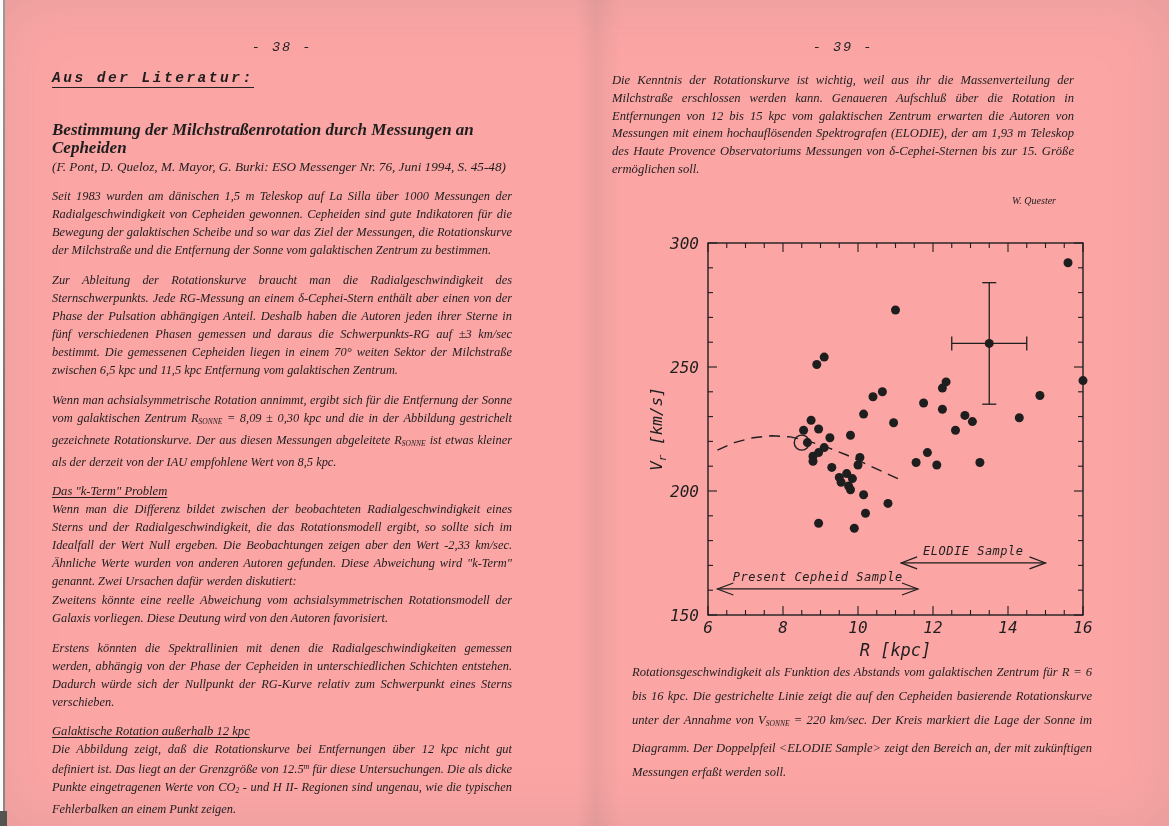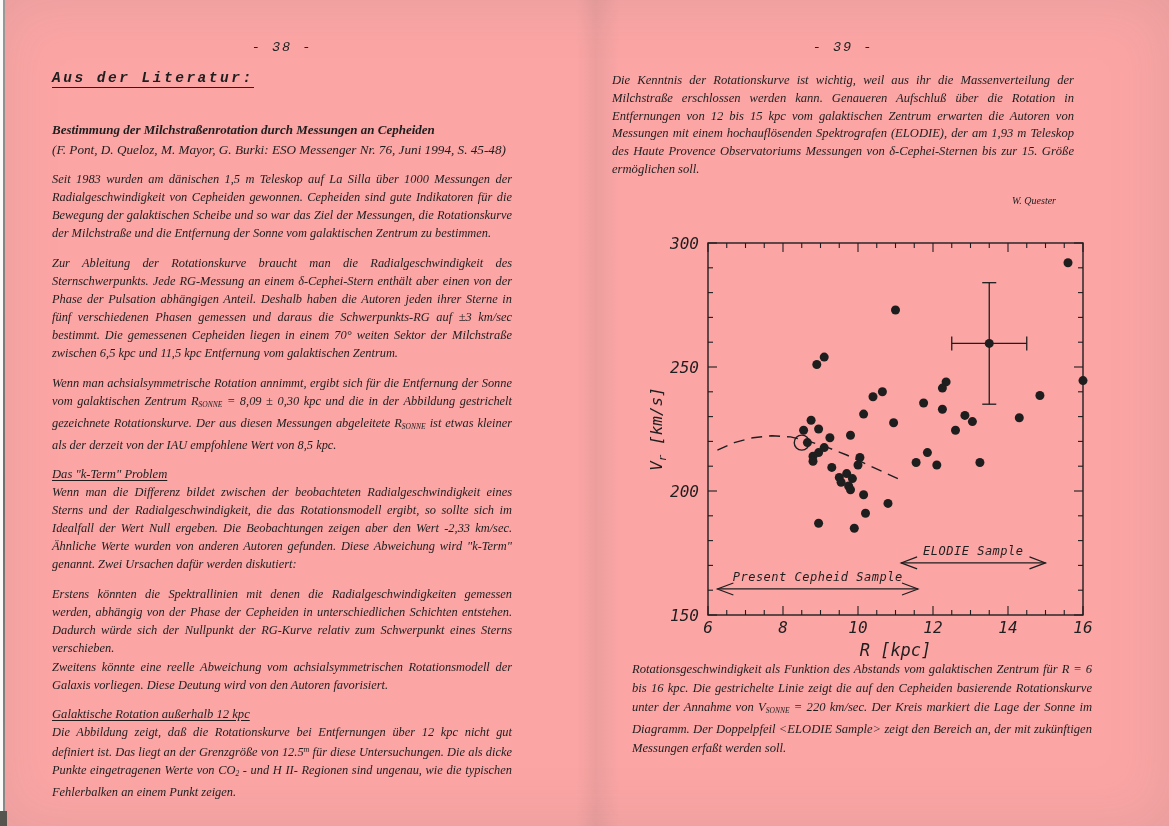--- a/index.html
+++ b/index.html
@@ -13,31 +13,31 @@
   .gutter{position:absolute;left:576px;top:0;width:44px;height:100%;
         background:linear-gradient(90deg,rgba(0,0,0,0) 0%,rgba(95,95,90,0.10) 45%,rgba(0,0,0,0) 100%);}
   .page{position:absolute;top:40px;}
   .page-left{left:52px;width:460px;}
   .page-right{left:612px;width:462px;}
   .pageno{font-family:"Liberation Mono","DejaVu Sans Mono",monospace;font-size:13.5px;
         letter-spacing:2px;text-align:center;color:#222;}
   .section-heading{font-family:"Liberation Mono","DejaVu Sans Mono",monospace;font-size:14.5px;
         font-weight:600;letter-spacing:2.5px;margin-top:15px;width:-moz-fit-content;width:fit-content;
         border-bottom:1.4px solid #222;padding-bottom:1px;}
-  .article-title{font-weight:bold;font-size:13px;margin-top:33px;line-height:17.5px;}
+  .article-title{font-weight:bold;font-size:17px;margin-top:33px;line-height:17.5px;}
   .article-authors{font-size:13.2px;margin-top:2px;line-height:17.2px;}
   .par{margin:12px 0 0;text-align:justify;font-size:12.4px;line-height:18px;}
   .par.flush{margin-top:1px;}
   .page-right .par{font-size:12.6px;line-height:17.8px;margin-top:17px;}
   .sub-heading{font-size:12.6px;margin-top:13px;text-decoration:underline;
         text-underline-offset:2px;}
   .signature{text-align:right;font-size:10px;margin-top:16px;padding-right:18px;}
   .chart{position:absolute;left:636px;top:228px;width:470px;height:445px;}
   .caption-block{position:absolute;left:632px;top:660px;width:460px;}
-  .caption-block .par{margin-top:0;font-size:12.6px;line-height:19px;}
+  .caption-block .par{margin-top:0;font-size:12.6px;line-height:24px;}
   .caption-note{margin-top:0 !important;text-align:left !important;}
   sub{font-size:7.5px;vertical-align:-2px;letter-spacing:0;}
   sup{font-size:8px;vertical-align:4px;}
 </style>
 </head>
 <body>
 
 <div class="scan">
   <div class="edge-strip"></div>
   <div class="edge-left"></div>
@@ -47,22 +47,22 @@
   <div class="page page-left">
     <div class="pageno">- 38 -</div>
     <div class="section-heading">Aus der Literatur:</div>
     <div class="article-title">Bestimmung der Milchstraßenrotation durch Messungen an Cepheiden</div>
     <div class="article-authors">(F. Pont, D. Queloz, M. Mayor, G. Burki: ESO Messenger Nr. 76, Juni 1994, S. 45-48)</div>
     <p class="par">Seit 1983 wurden am dänischen 1,5 m Teleskop auf La Silla über 1000 Messungen der Radialgeschwindigkeit von Cepheiden gewonnen. Cepheiden sind gute Indikatoren für die Bewegung der galaktischen Scheibe und so war das Ziel der Messungen, die Rotationskurve der Milchstraße und die Entfernung der Sonne vom galaktischen Zentrum zu bestimmen.</p>
     <p class="par">Zur Ableitung der Rotationskurve braucht man die Radialgeschwindigkeit des Sternschwerpunkts. Jede RG-Messung an einem δ-Cephei-Stern enthält aber einen von der Phase der Pulsation abhängigen Anteil. Deshalb haben die Autoren jeden ihrer Sterne in fünf verschiedenen Phasen gemessen und daraus die Schwerpunkts-RG auf ±3 km/sec bestimmt. Die gemessenen Cepheiden liegen in einem 70° weiten Sektor der Milchstraße zwischen 6,5 kpc und 11,5 kpc Entfernung vom galaktischen Zentrum.</p>
     <p class="par">Wenn man achsialsymmetrische Rotation annimmt, ergibt sich für die Entfernung der Sonne vom galaktischen Zentrum R<sub>SONNE</sub> = 8,09 ± 0,30 kpc und die in der Abbildung gestrichelt gezeichnete Rotationskurve. Der aus diesen Messungen abgeleitete R<sub>SONNE</sub> ist etwas kleiner als der derzeit von der IAU empfohlene Wert von 8,5 kpc.</p>
     <div class="sub-heading">Das "k-Term" Problem</div>
     <p class="par flush">Wenn man die Differenz bildet zwischen der beobachteten Radialgeschwindigkeit eines Sterns und der Radialgeschwindigkeit, die das Rotationsmodell ergibt, so sollte sich im Idealfall der Wert Null ergeben. Die Beobachtungen zeigen aber den Wert -2,33 km/sec. Ähnliche Werte wurden von anderen Autoren gefunden. Diese Abweichung wird "k-Term" genannt. Zwei Ursachen dafür werden diskutiert:</p>
+    <p class="par flush">Zweitens könnte eine reelle Abweichung vom achsialsymmetrischen Rotationsmodell der Galaxis vorliegen. Diese Deutung wird von den Autoren favorisiert.</p>
     <p class="par">Erstens könnten die Spektrallinien mit denen die Radialgeschwindigkeiten gemessen werden, abhängig von der Phase der Cepheiden in unterschiedlichen Schichten entstehen. Dadurch würde sich der Nullpunkt der RG-Kurve relativ zum Schwerpunkt eines Sterns verschieben.</p>
-    <p class="par flush">Zweitens könnte eine reelle Abweichung vom achsialsymmetrischen Rotationsmodell der Galaxis vorliegen. Diese Deutung wird von den Autoren favorisiert.</p>
     <div class="sub-heading">Galaktische Rotation außerhalb 12 kpc</div>
     <p class="par flush">Die Abbildung zeigt, daß die Rotationskurve bei Entfernungen über 12 kpc nicht gut definiert ist. Das liegt an der Grenzgröße von 12.5<sup>m</sup> für diese Untersuchungen. Die als dicke Punkte eingetragenen Werte von CO<sub>2</sub> - und H II- Regionen sind ungenau, wie die typischen Fehlerbalken an einem Punkt zeigen.</p>
   </div>
 
   <div class="page page-right">
     <div class="pageno">- 39 -</div>
     <p class="par">Die Kenntnis der Rotationskurve ist wichtig, weil aus ihr die Massenverteilung der Milchstraße erschlossen werden kann. Genaueren Aufschluß über die Rotation in Entfernungen von 12 bis 15 kpc vom galaktischen Zentrum erwarten die Autoren von Messungen mit einem hochauflösenden Spektrografen (ELODIE), der am 1,93 m Teleskop des Haute Provence Observatoriums Messungen von δ-Cephei-Sternen bis zur 15. Größe ermöglichen soll.</p>
     <div class="signature">W. Quester</div>
   </div>
 

